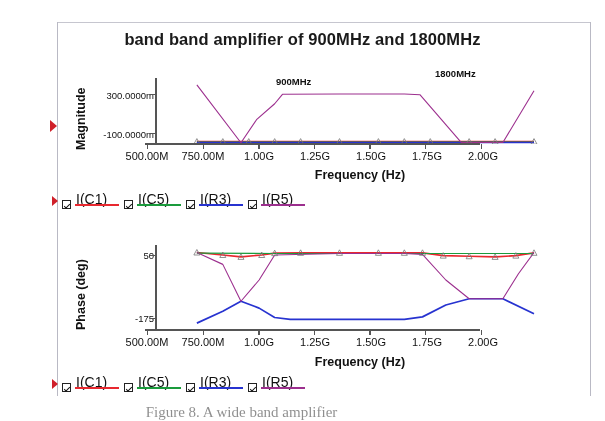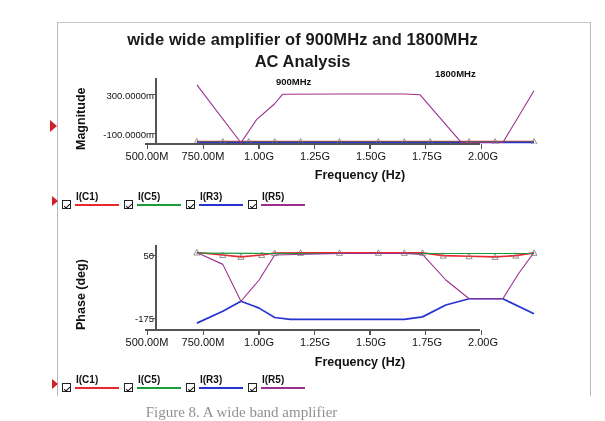--- a/index.html
+++ b/index.html
@@ -36,21 +36,21 @@
   .ytick{position:absolute;font-size:9.5px;text-align:right;white-space:nowrap;color:#111;}
   .xtick{position:absolute;font-size:11px;text-align:center;width:60px;color:#111;}
 
   
   .panel{position:absolute;}
   .panel svg{display:block;}
 
   
   .legend{position:absolute;height:22px;}
   .legend-item{position:absolute;top:0;width:64px;height:22px;}
-  .lg-name{position:absolute;left:16px;top:-1px;font-size:10px;white-space:nowrap;color:#111;font-weight:bold;}
+  .lg-name{position:absolute;left:16px;top:-1px;font-size:14px;white-space:nowrap;color:#111;}
   .lg-box{position:absolute;left:2px;top:8px;width:9px;height:9px;border:1px solid #222;
           background:#fff;box-sizing:border-box;}
   .lg-box:after{content:"";position:absolute;left:1px;top:3px;width:5px;height:2px;
           border-left:1.5px solid #111;border-bottom:1.5px solid #111;
           transform:rotate(-45deg);}
   .lg-line{position:absolute;left:15px;top:12px;width:44px;height:1.6px;}
 
   .redmark{position:absolute;width:0;height:0;
            border-top:6px solid transparent;border-bottom:6px solid transparent;
            border-left:7px solid #d0202a;}
@@ -61,22 +61,21 @@
 </style>
 </head>
 <body>
 
 <div id="figure">
 
   <div class="frame-top"></div>
   <div class="frame-left"></div>
   <div class="frame-right"></div>
 
-  <div class="title-1">wide wide amplifier of 900MHz and 1800MHz</div>
-  <div class="title-2">AC Analysis</div>
+  <div class="title-1">band band amplifier of 900MHz and 1800MHz</div>
 
   <div class="annot annot-900">900MHz</div>
   <div class="annot annot-1800">1800MHz</div>
 
   <div class="ylab ylab-mag">Magnitude</div>
   <div class="redmark" style="left:50px;top:120px;"></div>
 
   <div class="ytick" style="left:88px;top:90px;width:66px;">300.0000m</div>
   <div class="ytick" style="left:88px;top:129px;width:66px;text-align:right;">-100.0000m</div>
 

